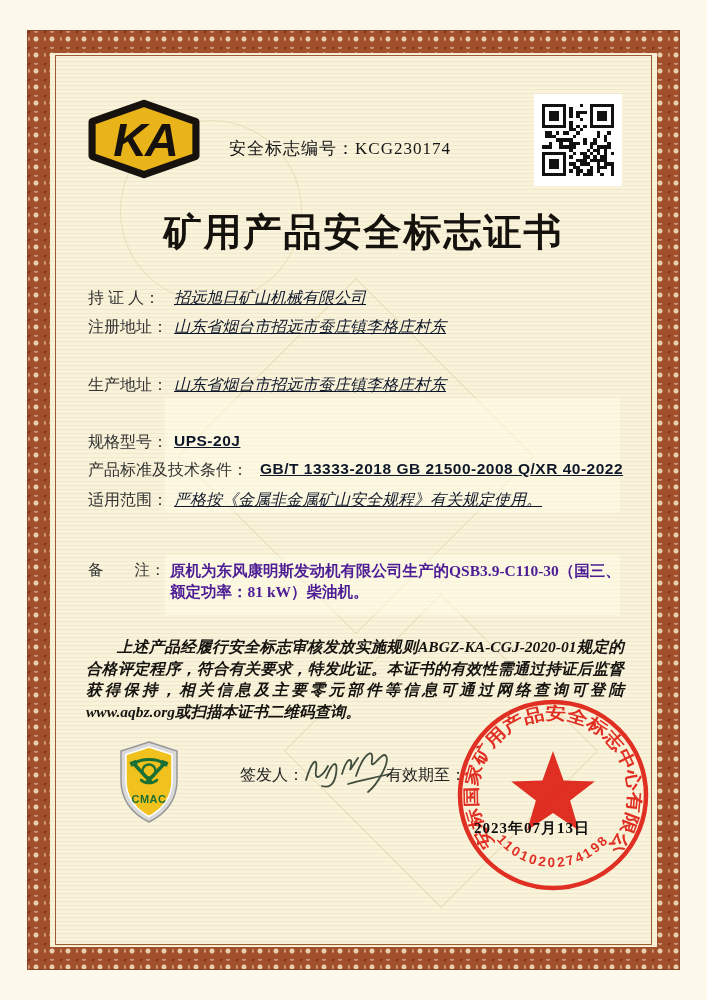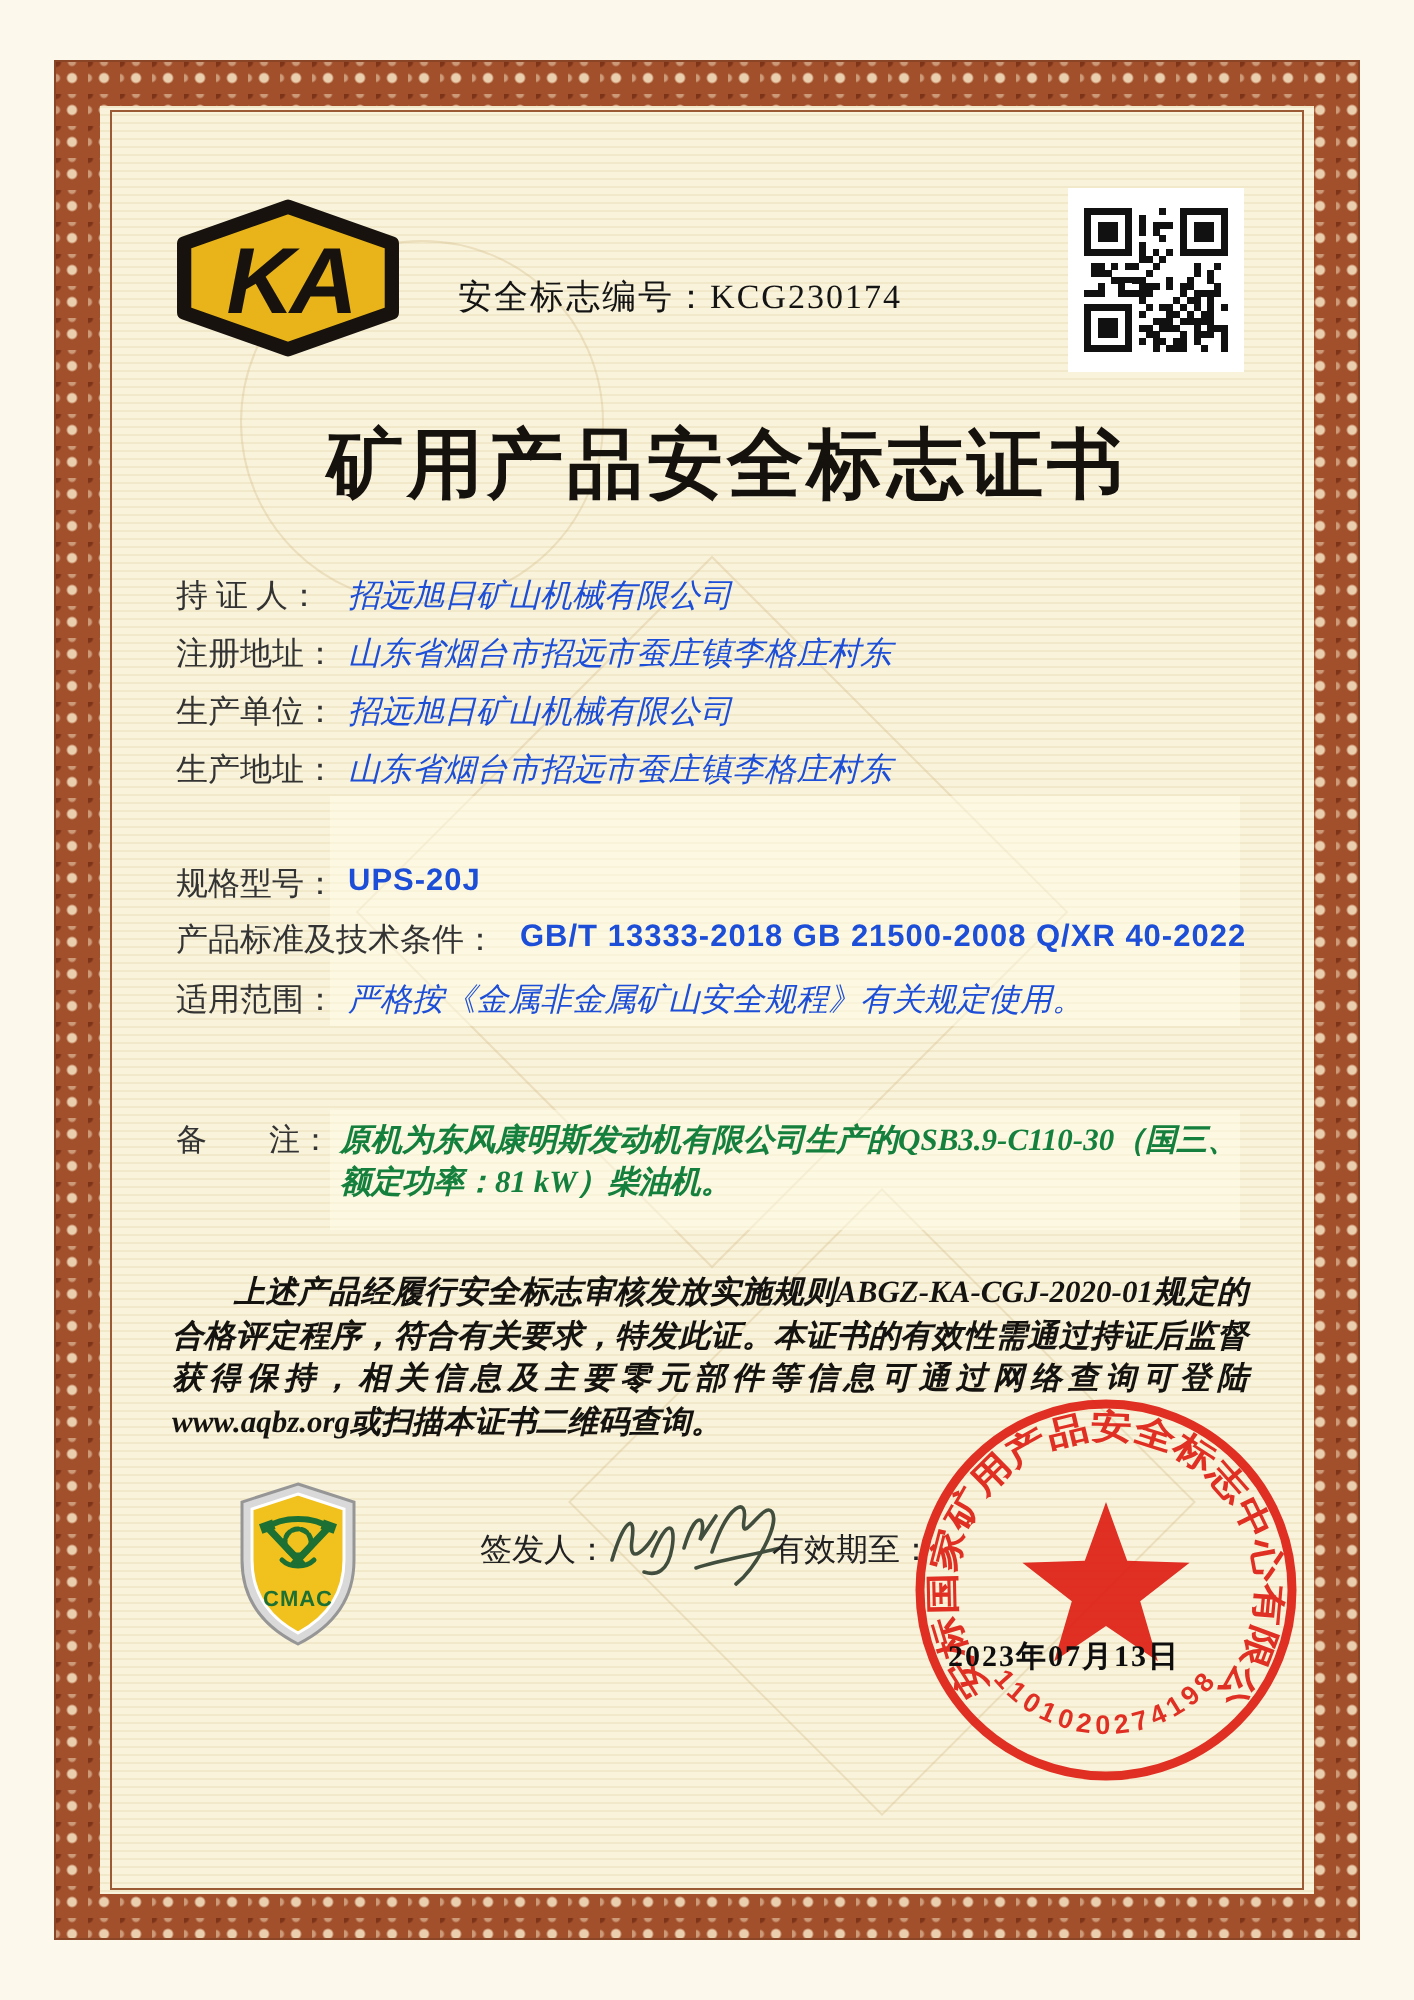--- a/index.html
+++ b/index.html
@@ -34,33 +34,33 @@
           font-size:17px;color:#141414;letter-spacing:1px;}
   .qr-box{position:absolute;left:534px;top:94px;width:88px;height:92px;background:#ffffff;
           display:flex;align-items:center;justify-content:center;}
 
   .title{position:absolute;left:10px;top:207px;width:707px;text-align:center;
          font-size:38px;font-weight:bold;color:#15110d;letter-spacing:2px;}
 
   
   .field-row{position:absolute;left:88px;font-size:16px;color:#1c1c1c;white-space:nowrap;}
   .field-label{display:inline-block;width:82px;color:#333;vertical-align:top;}
-  .field-value{font-style:italic;font-weight:500;color:#1d4ed8;}
+  .field-value{font-style:italic;font-weight:500;color:#0f172a;text-decoration:underline;}
   .row1{top:288px}.row2{top:317px}.row3{top:346px}.row4{top:375px}
   .row5{top:403px}.row6{top:432px}.row7{top:460px}.row8{top:490px}
   .row7 .field-label{width:168px;}
   .val-latin{font-style:normal;font-weight:bold;font-family:"Liberation Sans",sans-serif;font-size:15.5px;letter-spacing:0.5px;}
 
   .dates-row{position:absolute;left:88px;top:524px;font-size:16px;color:#1c1c1c;white-space:nowrap;}
   .dates-row .lab2{position:absolute;left:250px;top:0;color:#333;}
   .dates-row .val2{position:absolute;left:336px;top:0;}
 
   .remark{position:absolute;left:88px;top:560px;width:540px;font-size:15.5px;}
   .remark-label{position:absolute;left:0;top:0;color:#333;white-space:pre;}
-  .remark-value{margin-left:82px;font-style:italic;font-weight:bold;color:#15803d;line-height:21px;}
+  .remark-value{margin-left:82px;font-weight:bold;color:#4c1d95;line-height:21px;}
 
   .statement{position:absolute;left:86px;top:636px;width:538px;font-size:15.5px;line-height:21.5px;
              font-weight:bold;font-style:italic;color:#15130f;text-align:justify;text-indent:2em;}
 
   
   .cmac{position:absolute;left:117px;top:740px;width:64px;height:84px;text-align:center;}
   .signer-label{position:absolute;left:240px;top:765px;font-size:16px;color:#222;}
   .signature{position:absolute;left:298px;top:740px;width:110px;height:64px;}
   .issuer-label{position:absolute;left:386px;top:765px;font-size:16px;color:#222;}
   .stamp{position:absolute;left:452px;top:694px;width:202px;height:202px;opacity:0.94;}
@@ -221,24 +221,20 @@
     <div class="title">矿用产品安全标志证书</div>
 
     <div class="field-row row1">
       <span class="field-label">持 证 人：</span>
       <span class="field-value">招远旭日矿山机械有限公司</span>
     </div>
     <div class="field-row row2">
       <span class="field-label">注册地址：</span>
       <span class="field-value">山东省烟台市招远市蚕庄镇李格庄村东</span>
     </div>
-    <div class="field-row row3">
-      <span class="field-label">生产单位：</span>
-      <span class="field-value">招远旭日矿山机械有限公司</span>
-    </div>
     <div class="field-row row4">
       <span class="field-label">生产地址：</span>
       <span class="field-value">山东省烟台市招远市蚕庄镇李格庄村东</span>
     </div>
     <div class="field-row row6">
       <span class="field-label">规格型号：</span>
       <span class="field-value val-latin">UPS-20J</span>
     </div>
     <div class="field-row row7">
       <span class="field-label">产品标准及技术条件：</span>

